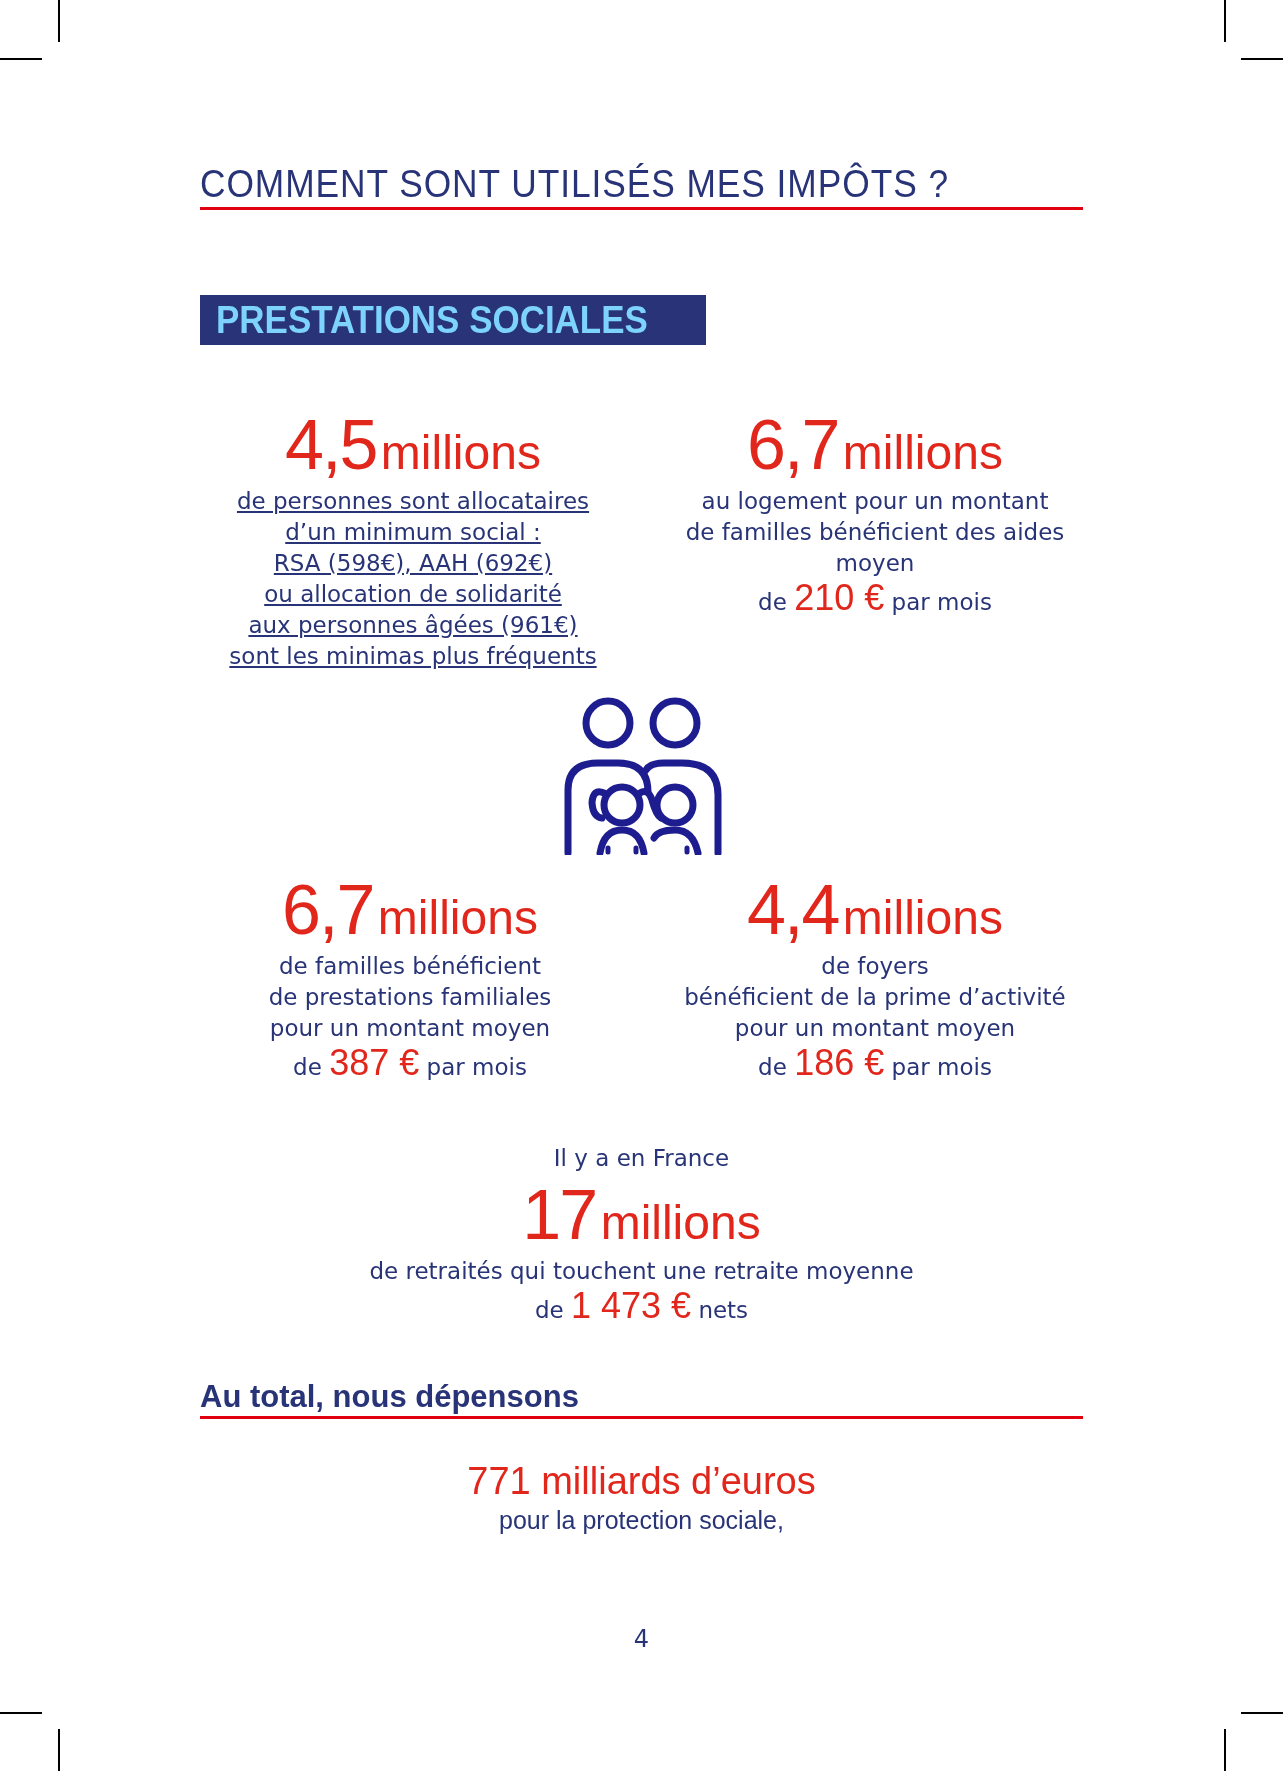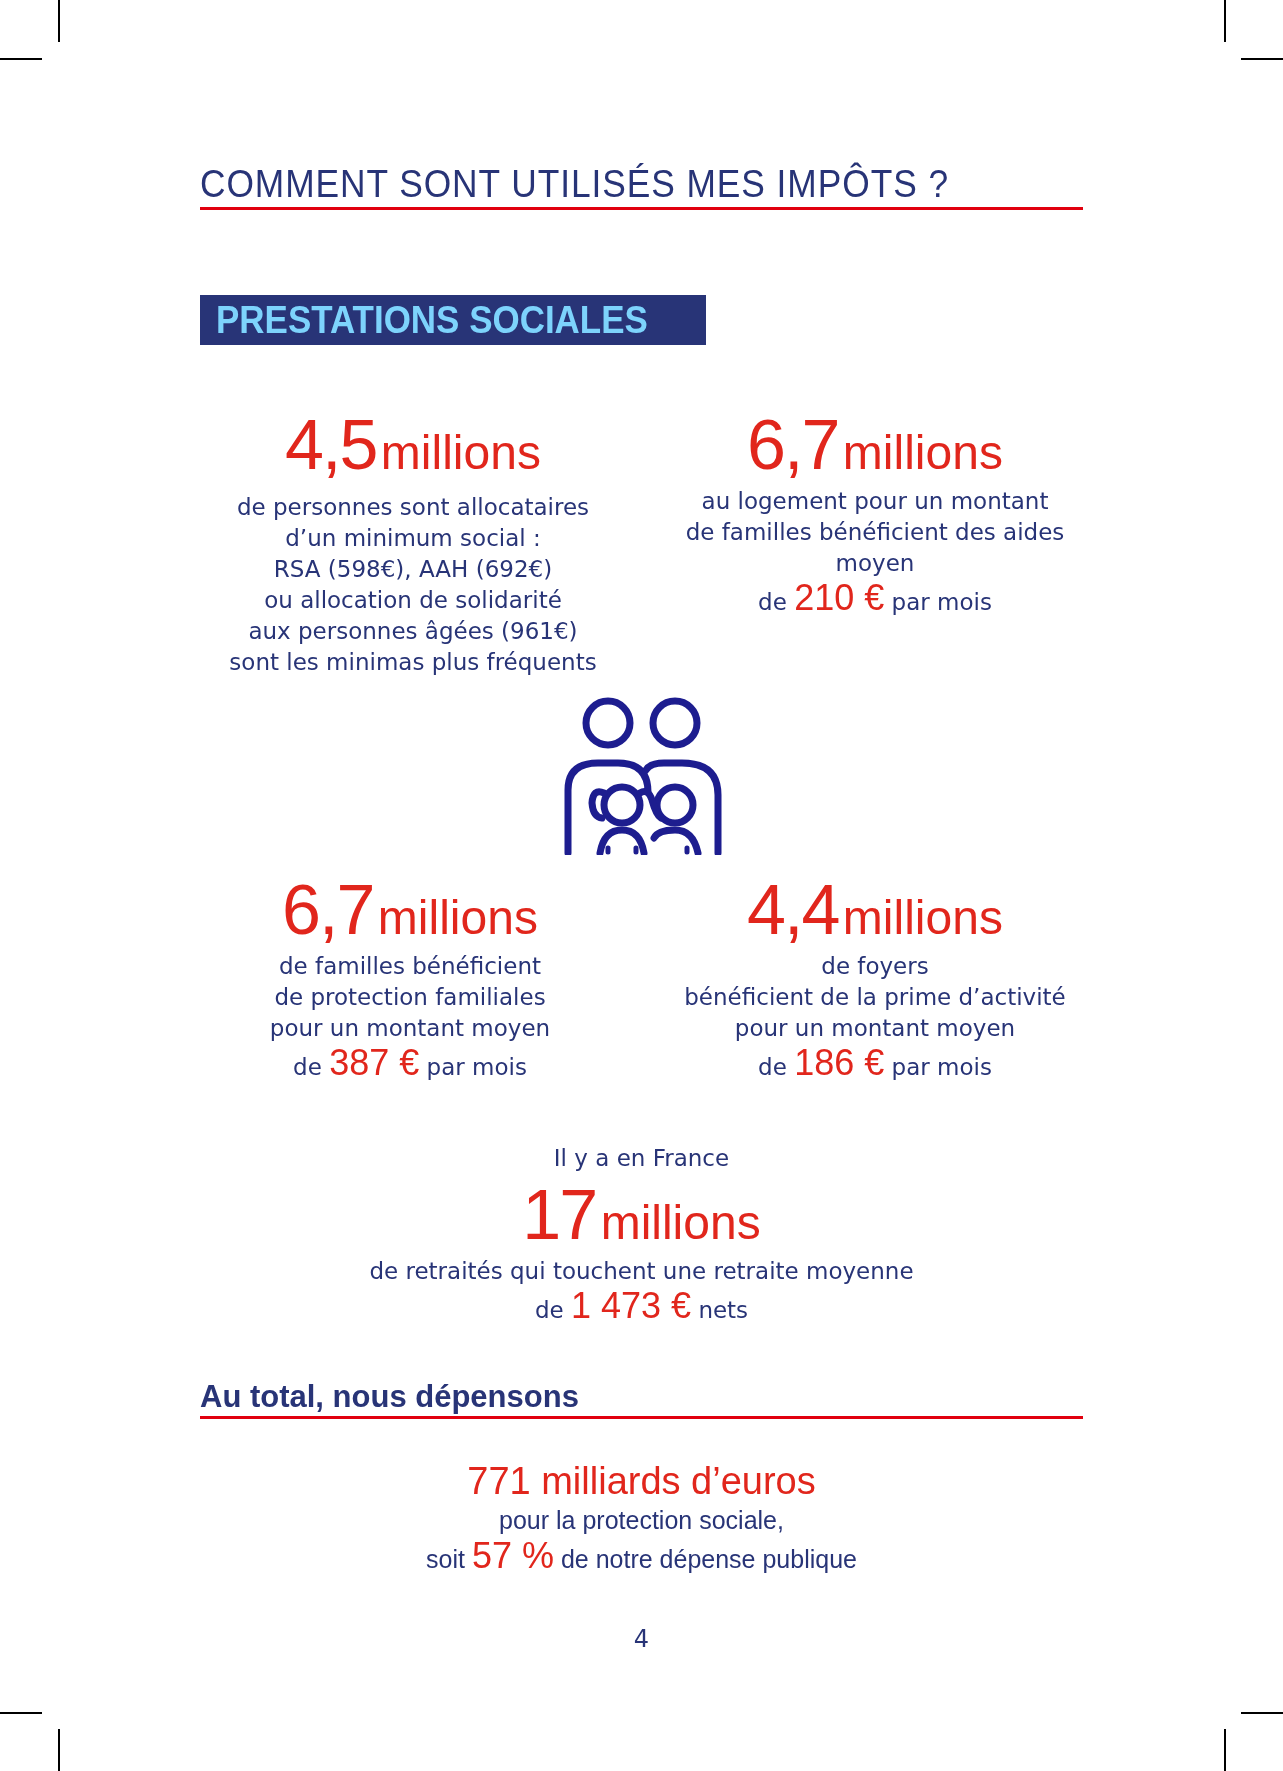--- a/index.html
+++ b/index.html
@@ -77,21 +77,21 @@
 
 <div class="abs section-band">
   <span>PRESTATIONS SOCIALES</span>
 </div>
 
 <div class="stat" style="left:203px;top:410px;width:420px;">
   <div class="big">
     <span class="num">4,5</span>
     <span class="unit">millions</span>
   </div>
-  <div class="desc" style="margin-top:12px;">
+  <div class="desc" style="margin-top:6px;text-decoration:underline;">
     <div>de personnes sont allocataires</div>
     <div>d’un minimum social :</div>
     <div>RSA (598€), AAH (692€)</div>
     <div>ou allocation de solidarité</div>
     <div>aux personnes âgées (961€)</div>
     <div>sont les minimas plus fréquents</div>
   </div>
 </div>
 
 <div class="stat" style="left:660px;top:410px;width:430px;">
@@ -132,21 +132,21 @@
   </svg>
 </div>
 
 <div class="stat" style="left:230px;top:875px;width:360px;">
   <div class="big">
     <span class="num">6,7</span>
     <span class="unit">millions</span>
   </div>
   <div class="desc" style="margin-top:6px;">
     <div>de familles bénéficient</div>
-    <div>de protection familiales</div>
+    <div>de prestations familiales</div>
     <div>pour un montant moyen</div>
     <div style="line-height:38px;">
       <span>de</span>
       <span class="hl">387 €</span>
       <span>par mois</span>
     </div>
   </div>
 </div>
 
 <div class="stat" style="left:660px;top:875px;width:430px;">
@@ -181,20 +181,15 @@
     </div>
   </div>
 </div>
 
 <div class="abs sub-heading">Au total, nous dépensons</div>
 <div class="rule" style="left:200px;top:1416px;width:883px;"></div>
 
 <div class="abs total-block">
   <div class="total-main">771 milliards d’euros</div>
   <div class="total-desc">pour la protection sociale,</div>
-  <div class="total-desc">
-    <span>soit</span>
-    <span class="hl">57 %</span>
-    <span>de notre dépense publique</span>
-  </div>
 </div>
 
 <div class="abs page-number">4</div>
 
 </body></html>

